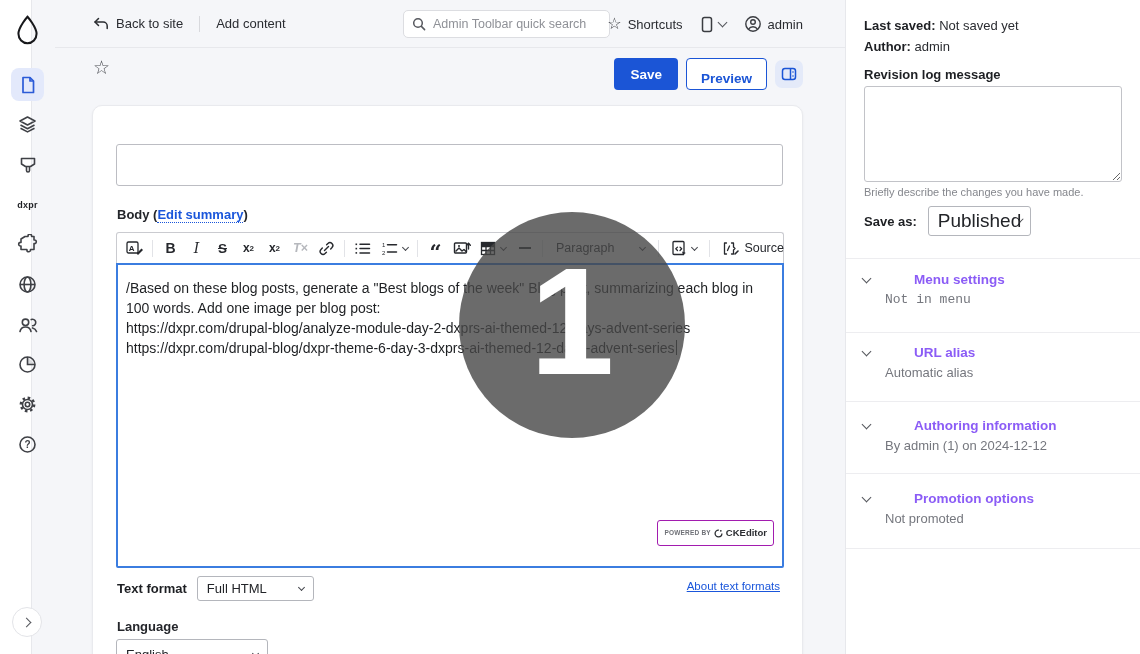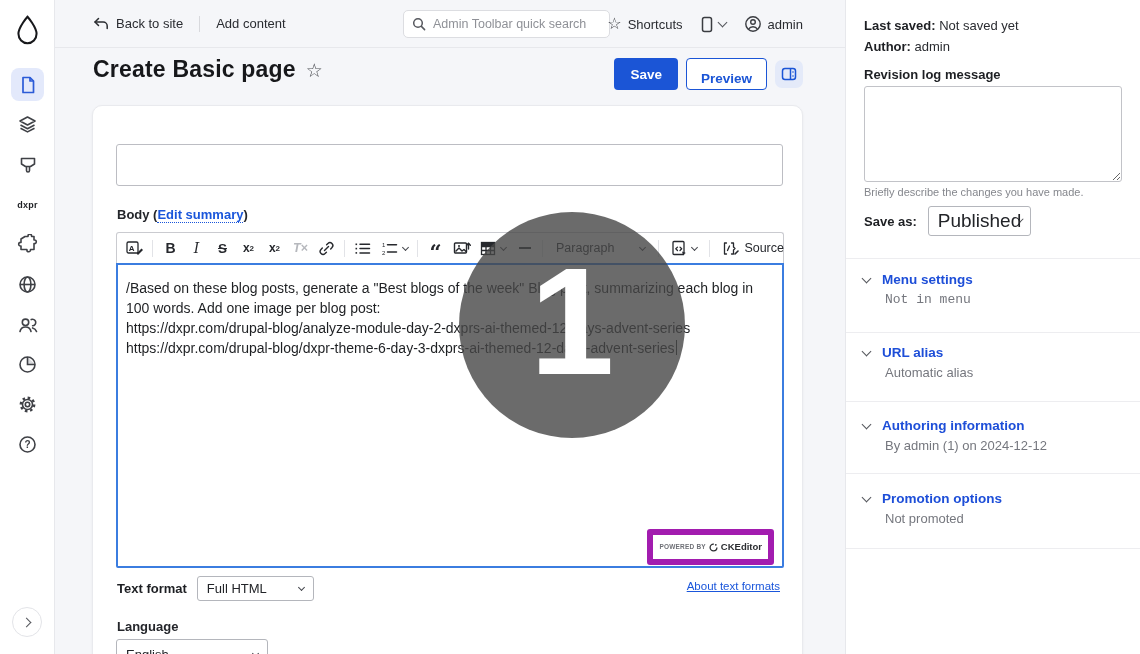--- a/index.html
+++ b/index.html
@@ -1,21 +1,21 @@
 <!DOCTYPE html>
 <html><head>
 <meta charset="utf-8">
 <style>
   * { margin:0; padding:0; box-sizing:border-box; }
   html,body { width:1140px; height:654px; }
   body { font-family:"Liberation Sans", sans-serif; color:#222428; background:#fff; }
   .screen { position:relative; width:1140px; height:654px; background:#f5f6f9; overflow:hidden; }
 
   
-  .leftbar { position:absolute; left:0; top:0; width:55px; height:654px; background:#fff; border-right:1px solid #e7e8ec; z-index:5; }
+  .leftbar { position:absolute; left:0; top:0; width:32px; height:654px; background:#fff; border-right:1px solid #e7e8ec; z-index:5; }
   .logo { position:absolute; left:13px; top:14px; width:29px; height:32px; }
   .railnav { position:absolute; left:0; top:68px; width:55px; display:flex; flex-direction:column; align-items:center; gap:7px; }
   .rail-item { width:33px; height:33px; display:flex; align-items:center; justify-content:center; border-radius:8px; cursor:pointer; }
   .rail-item.active { background:#e3e9fb; }
   .rail-item svg { display:block; }
   .dxpr-label { font-size:9px; font-weight:700; color:#1e2024; letter-spacing:.3px; height:20px; display:flex; align-items:center; }
   .collapse-btn { position:absolute; left:12px; top:607px; width:30px; height:30px; border-radius:50%; background:#fff; border:1px solid #e3e4e8; display:flex; align-items:center; justify-content:center; }
   .chev { display:inline-block; width:7px; height:7px; border-right:1.7px solid #54565c; border-bottom:1.7px solid #54565c; }
   .chev.down { transform:rotate(45deg); margin-top:-3px; }
   .chev.right { transform:rotate(-45deg); margin-left:-2px; }
@@ -63,21 +63,21 @@
   .tb-script sup, .tb-script sub { font-size:8px; }
   .tb-tx { color:#b6b8bd; font-size:12.5px; font-weight:600; }
   .tb-quote { font-family:"DejaVu Serif",serif; font-size:21px; font-weight:700; line-height:10px; padding-top:8px; }
   .tb-dash { width:12px; height:2px; background:#26282d; }
   .tb-para { display:flex; align-items:center; gap:26px; padding:0 8px; font-size:12.5px; color:#26282d; cursor:pointer; height:25px; }
   .tb-source { display:flex; align-items:center; gap:5px; padding:0 7px; font-size:12.5px; color:#26282d; cursor:pointer; height:25px; }
   .mini-chev { display:inline-block; width:5px; height:5px; border-right:1.4px solid #44464c; border-bottom:1.4px solid #44464c; transform:rotate(45deg); margin-top:-2px; }
   .ck-content { position:relative; height:305px; background:#fff; border:2px solid #3b7de0; border-radius:0 0 2px 2px; padding:13px 8px; font-size:14px; line-height:20px; color:#1e2023; overflow:hidden; }
   .ck-line { white-space:nowrap; }
   .caret { display:inline-block; width:1.5px; height:15px; background:#2b2d31; vertical-align:-2px; margin-left:1px; }
-  .ck-badge { position:absolute; right:8px; bottom:1px; display:flex; align-items:center; gap:3px; background:#fff; border:6px solid #a21caf; border-radius:3px; padding:2px 6px; }
+  .ck-badge { position:absolute; right:8px; bottom:20px; display:flex; align-items:center; gap:3px; background:#fff; border:1px solid #a21caf; border-radius:3px; padding:2px 6px; }
   .ck-badge .pb { font-size:6.5px; color:#6e7076; font-weight:700; letter-spacing:.2px; }
   .ck-badge .brand { font-size:9.5px; font-weight:700; color:#2b2d31; }
 
   .textformat-row { position:absolute; left:24px; top:470px; display:flex; align-items:center; gap:10px; }
   .sel { display:flex; align-items:center; justify-content:space-between; background:#fff; border:1px solid #b4b6bc; border-radius:3px; padding:0 9px; font-size:13px; color:#222428; cursor:pointer; }
   .sel-textformat { width:117px; height:25px; }
   .about-link { position:absolute; right:22px; top:474px; font-size:11.5px; text-decoration:underline; }
   .language-label { position:absolute; left:24px; top:513px; font-size:13px; font-weight:700; color:#24262b; }
   .sel-language { position:absolute; left:23px; top:533px; width:152px; height:30px; }
 
@@ -85,21 +85,21 @@
   .rightpanel { position:absolute; left:845px; top:0; width:295px; height:654px; background:#fff; border-left:1px solid #e7e8ec; font-size:13px; }
   .rp-line { position:absolute; left:18px; color:#2a2c31; }
   .rp-bold { font-weight:700; color:#1d1f23; }
   .rp-label { position:absolute; left:18px; font-weight:700; color:#1d1f23; }
   .rp-textarea { position:absolute; left:18px; top:86px; width:258px; height:96px; border:1px solid #c2c3c8; border-radius:3px; resize:both; font-family:"Liberation Sans",sans-serif; font-size:13px; padding:6px; outline:none; }
   .rp-help { position:absolute; left:18px; top:186px; font-size:11px; color:#85878d; }
   .saveas-row { position:absolute; left:18px; top:206px; display:flex; align-items:center; gap:11px; }
   .sel-saveas { width:103px; height:30px; font-size:19px; }
   .rp-div { position:absolute; left:0; width:295px; height:1px; background:#ededf0; }
   .rp-sec-head { position:absolute; left:17px; display:flex; align-items:center; gap:12px; cursor:pointer; }
-  .rp-sec-title { font-size:13.5px; font-weight:700; color:#1d4ed8; }
+  .rp-sec-title { font-size:13.5px; font-weight:700; color:#8b5cf6;margin-left:32px; }
   .rp-sec-summary { position:absolute; left:39px; font-size:13px; color:#75777e; }
 
   
   .annotation-circle { position:absolute; left:459px; top:212px; width:226px; height:226px; border-radius:50%; background:rgba(70,70,70,0.8); display:flex; align-items:center; justify-content:center; z-index:50; pointer-events:none; }
   .annotation-circle span { color:#fff; font-size:152px; font-weight:600; line-height:1; transform:translateY(-4px); }
 
   svg { flex:none; }
 </style>
 </head>
 <body>
@@ -212,21 +212,20 @@
               <circle cx="9" cy="9" r="7.2"></circle>
               <circle cx="9" cy="7" r="2.3"></circle>
               <path d="M4.6 14.2a5.2 5.2 0 0 1 8.8 0"></path>
             </svg>
           <span>admin</span>
         </div>
       </div>
     </div>
 
     <div class="title-row">
-      <h1 class="page-title">Create Basic page</h1>
       <span class="star-glyph title-star">☆</span>
     </div>
 
     <div class="action-cluster">
       <button class="btn-save">Save</button>
       <button class="btn-preview">Preview</button>
       <button class="btn-panel">
         <svg width="16" height="14" viewBox="0 0 16 14" fill="none" stroke="#1b55d6" stroke-width="1.5">
             <rect x="1.5" y="1.5" width="13" height="11" rx="2.5"></rect>
             <path d="M9.5 1.5v11"></path>

